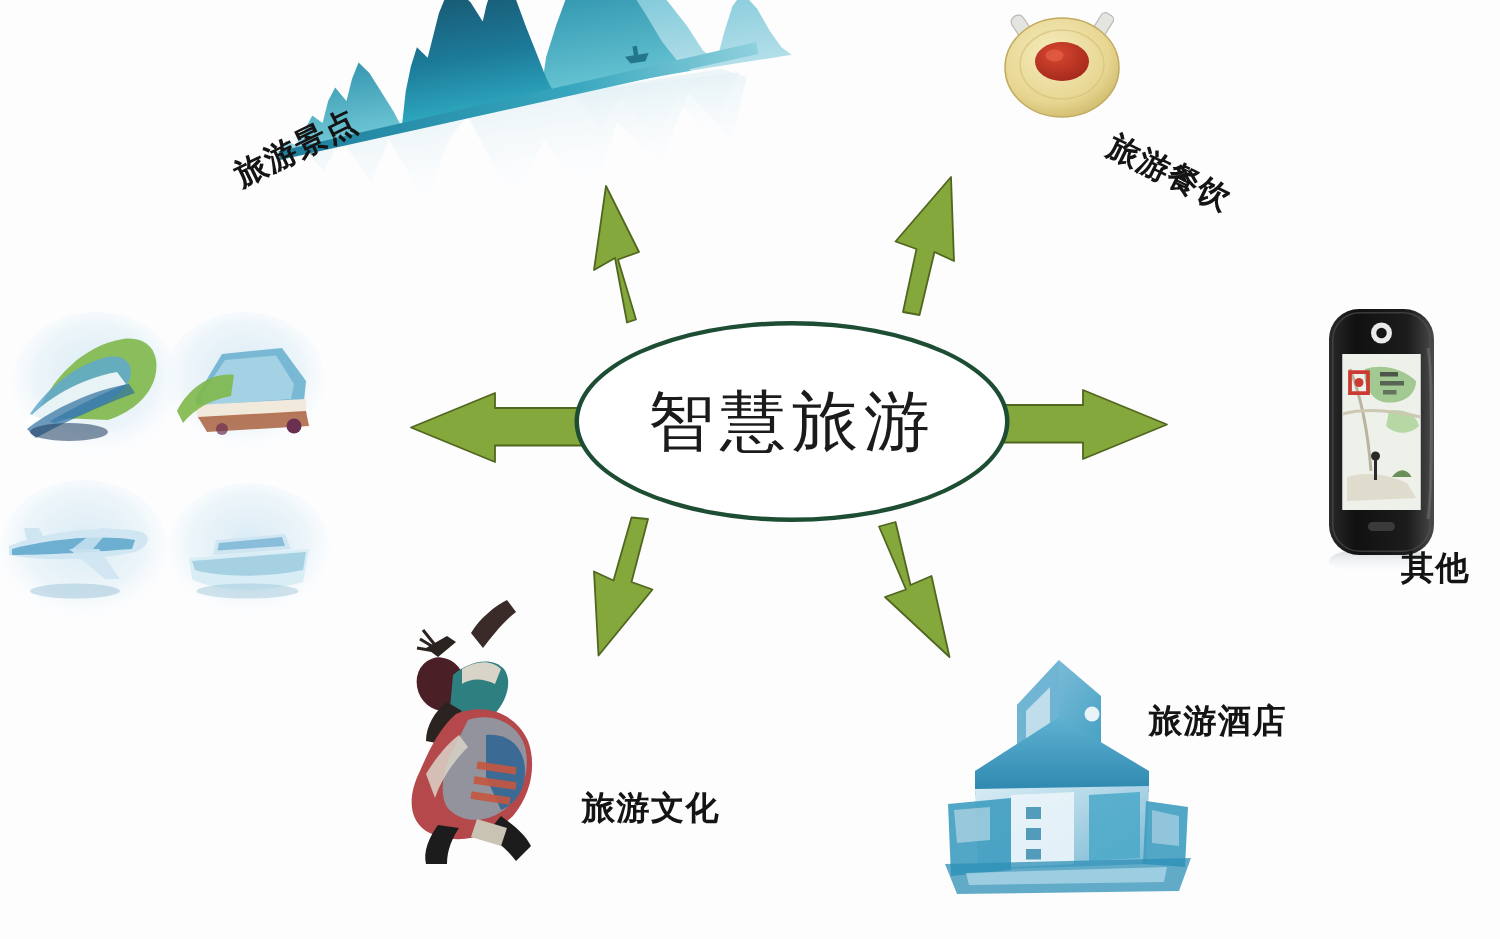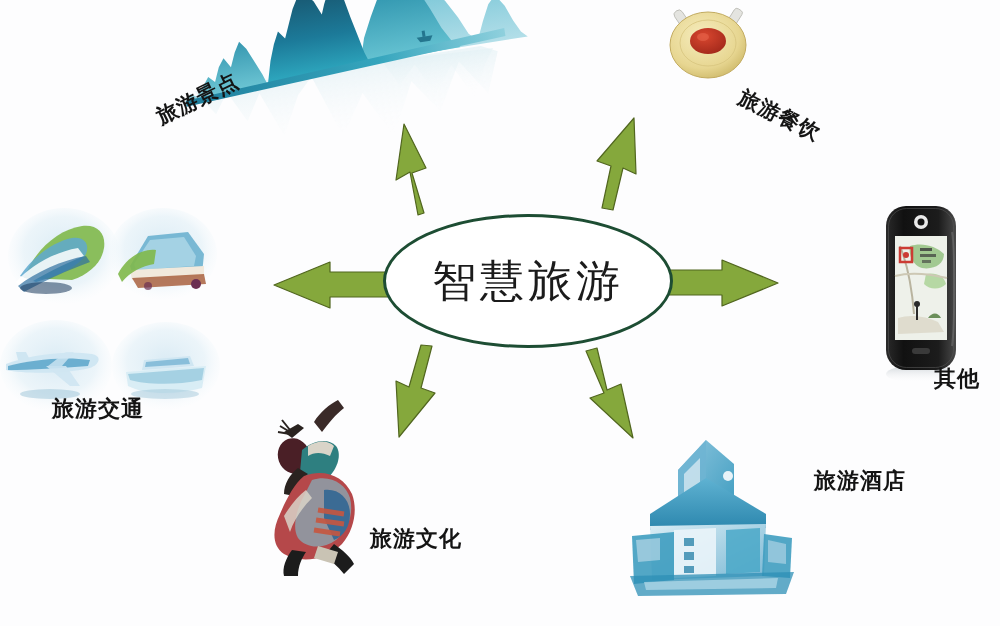--- a/index.html
+++ b/index.html
@@ -52,22 +52,22 @@
     width: 100%;
     height: 100%;
     border: 3px solid #1d4d33;
     border-radius: 50%;
     background: #ffffff;
     box-sizing: border-box;
   }
   .lbl-attractions { left: 158px; top: 104px; font-size: 21px; transform: rotate(-26deg); transform-origin: left center; }
   .lbl-dining      { left: 740px; top: 82px;  font-size: 21px; transform: rotate(26deg);  transform-origin: left center; }
   .lbl-transport   { left: 52px;  top: 394px; font-size: 22px; }
-  .lbl-culture     { left: 370px; top: 524px; font-size: 22px; }
-  .lbl-hotel       { left: 766px; top: 466px; font-size: 22px; margin-left: 48px; }
+  .lbl-culture     { left: 388px; top: 524px; font-size: 22px; }
+  .lbl-hotel       { left: 766px; top: 466px; font-size: 22px; }
   .lbl-other       { left: 934px; top: 364px; font-size: 22px; text-align: center; }
 </style>
 </head>
 <body>
 
 <div id="diagram-root">
 
   <svg width="1000" height="626" style="position:absolute;left:0;top:0;">
     <defs>
 
@@ -339,18 +339,17 @@
 
   </svg>
 
   <div class="center-node">
     <div class="center-ellipse"></div>
     <div class="center-label">智慧旅游</div>
   </div>
 
   <div class="node-label lbl-attractions">旅游景点</div>
   <div class="node-label lbl-dining">旅游餐饮</div>
-  <div class="node-label lbl-transport">旅游交通</div>
   <div class="node-label lbl-culture">旅游文化</div>
   <div class="node-label lbl-hotel">旅游酒店</div>
   <div class="node-label lbl-other">其他</div>
 
 </div>
 
 </body></html>

